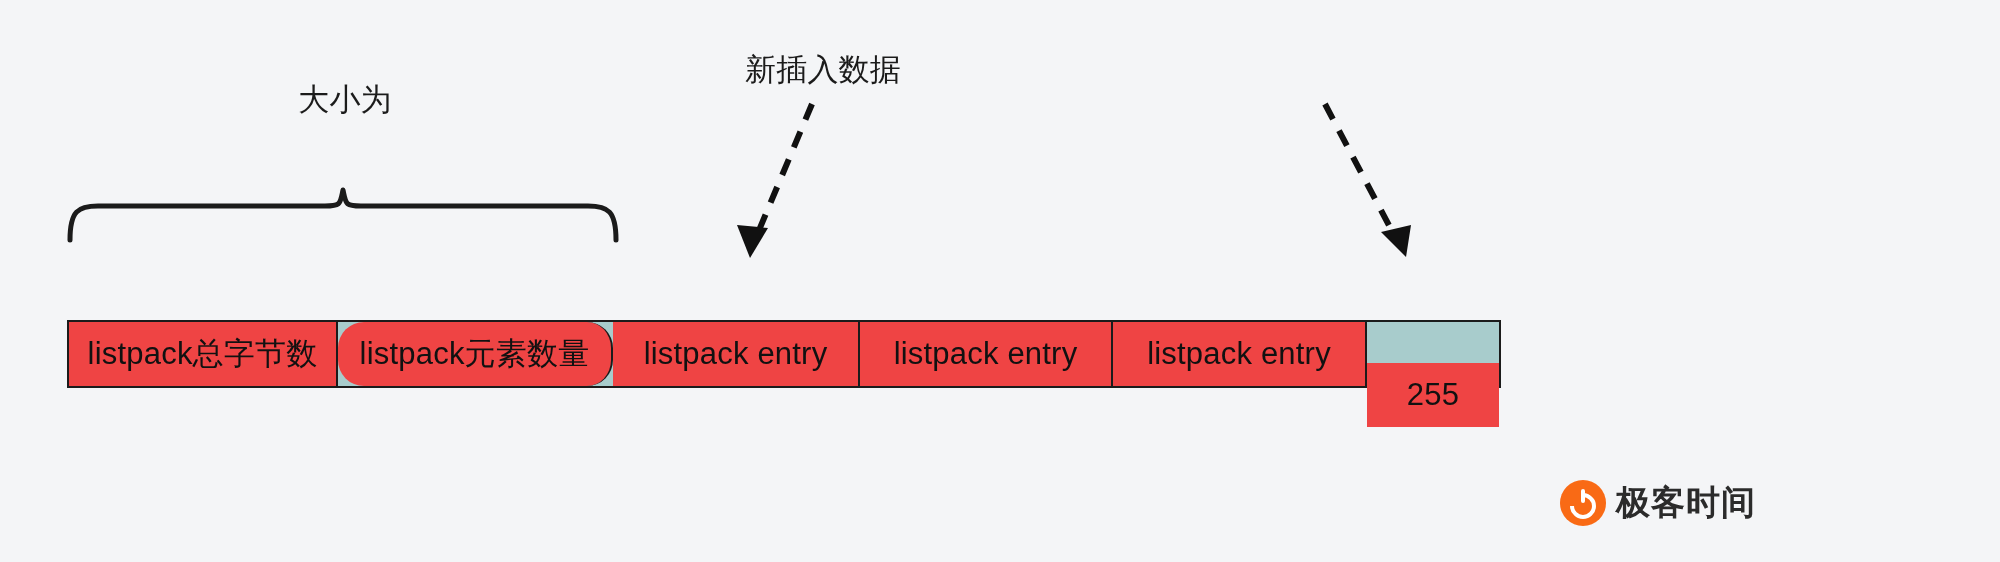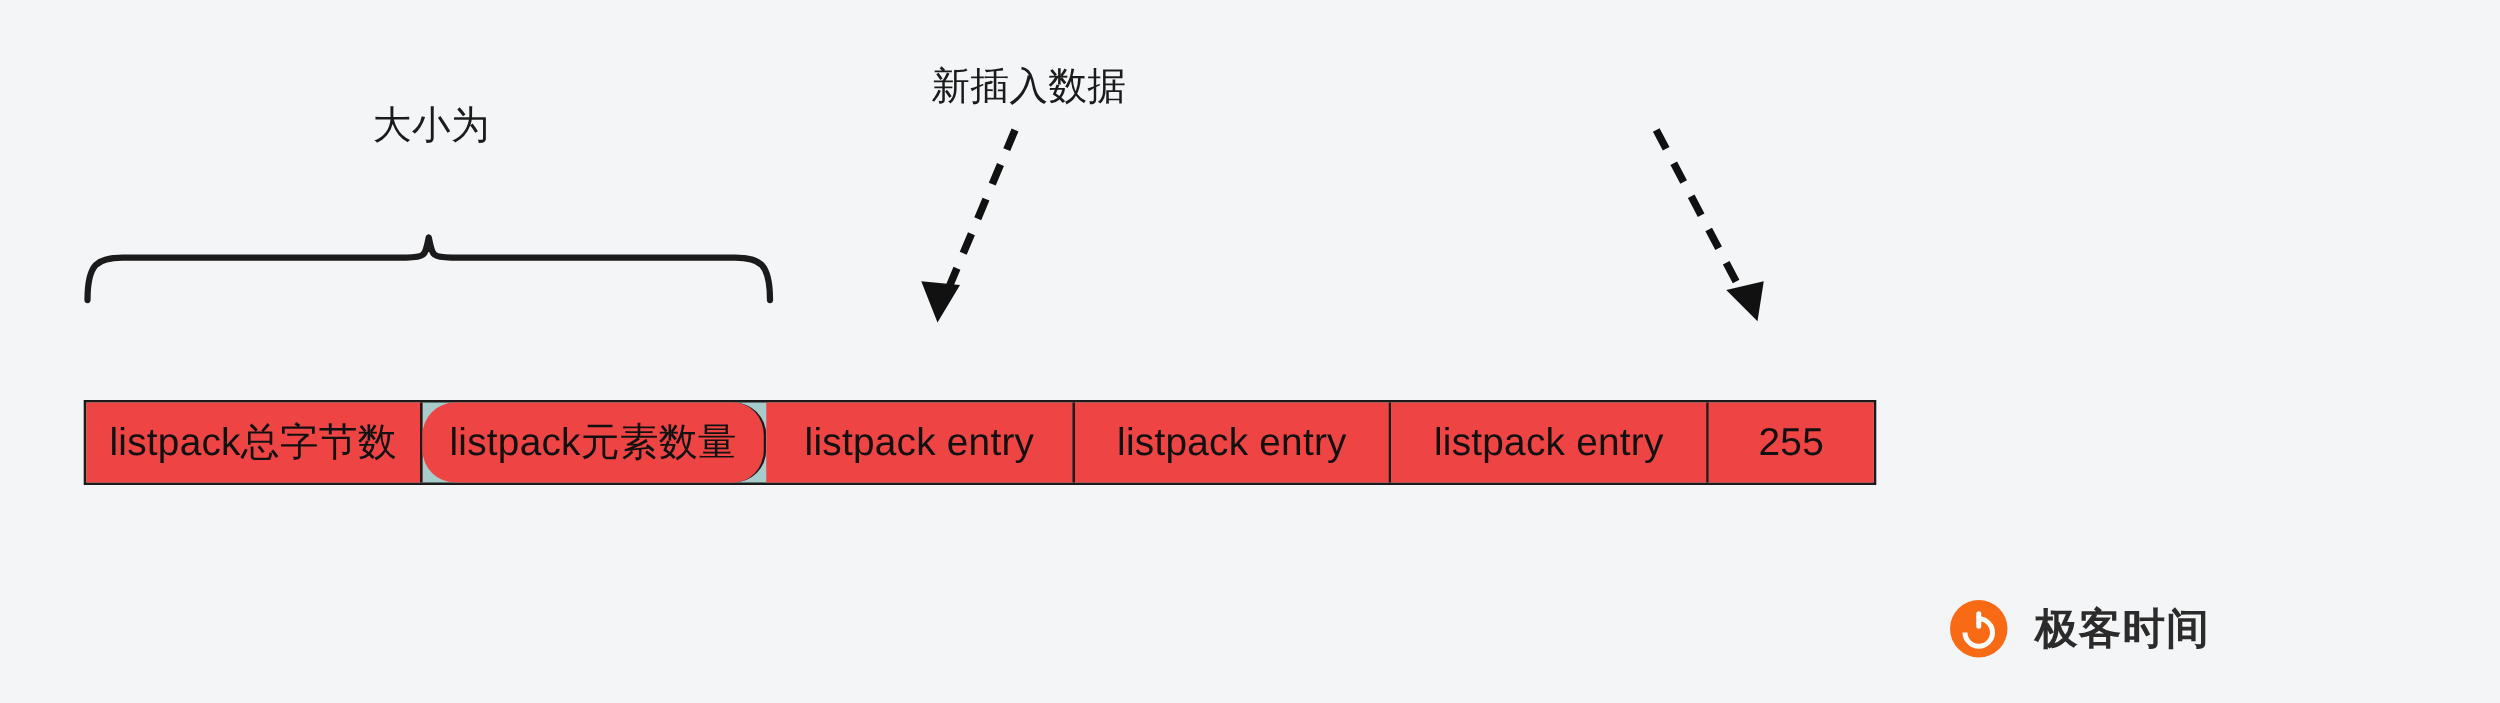--- a/index.html
+++ b/index.html
@@ -85,30 +85,30 @@
     white-space: nowrap;
   }
   .lp-cell:last-child {
     border-right: none;
   }
   .w-total   { width: 269px; }
   .w-count   { width: 275px; border-radius: 26px; }
   .w-entry1  { width: 247px; }
   .w-entry2  { width: 253px; }
   .w-entry3  { width: 254px; }
-  .w-end     { width: 132px; }
+  .w-end     { width: 132px; margin-top: 41px; }
 
   
   #watermark {
     position: absolute;
     left: 1560px;
     top: 480px;
     display: flex;
     align-items: center;
-    gap: 22px;
+    gap: 10px;
   }
   #watermark .wm-logo {
     width: 46px;
     height: 46px;
     border-radius: 50%;
     background: #f96a15;
     position: relative;
     flex: none;
   }
   #watermark .wm-logo::before {

